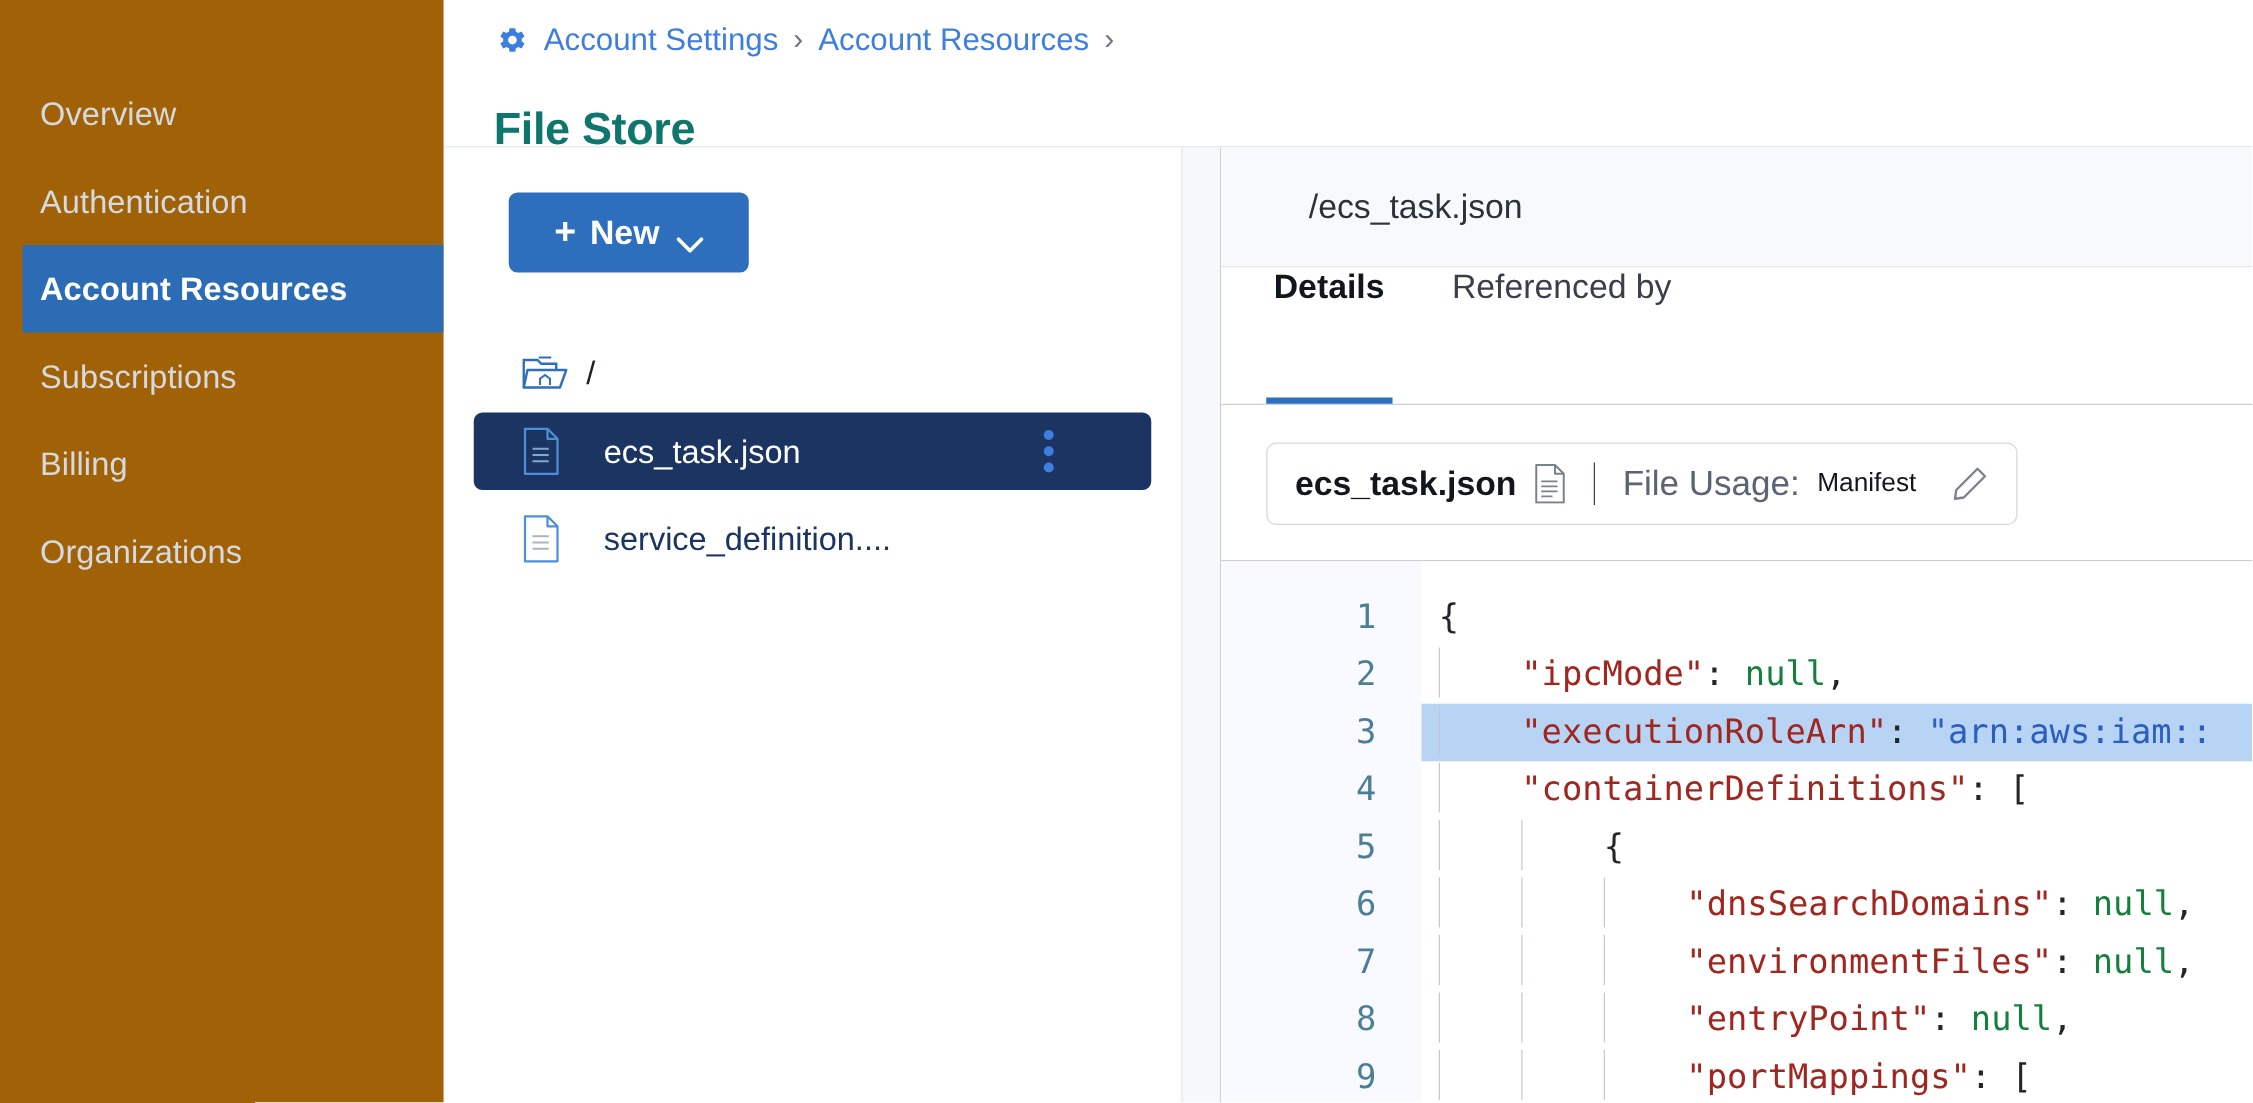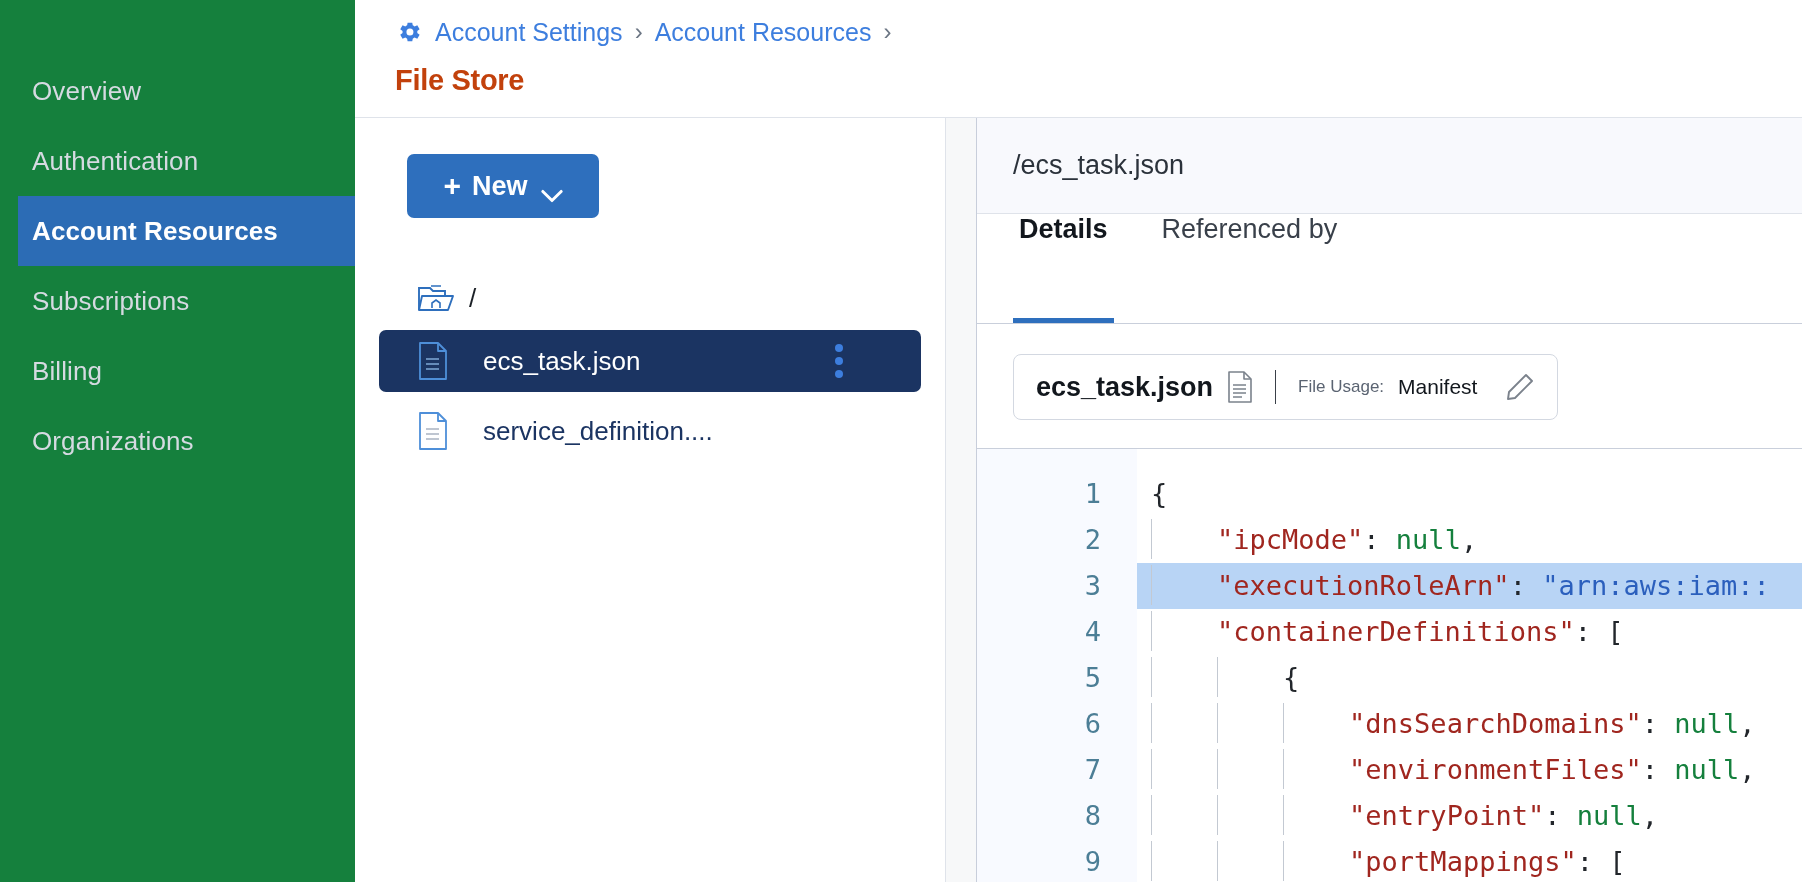--- a/index.html
+++ b/index.html
@@ -7,21 +7,21 @@
     width: 1802px; height: 882px;
     overflow: hidden;
     font-family: "Liberation Sans", sans-serif;
     background: #ffffff;
   }
   .app { position: relative; width: 1802px; height: 882px; display: flex; }
 
   
   .sidebar {
     width: 355px; height: 882px;
-    background: #15803d;
+    background: #a16207;
     flex: 0 0 355px;
     padding-top: 56px;
   }
   .nav-item {
     height: 70px;
     display: flex; align-items: center;
     padding-left: 32px;
     color: #d5dae1;
     font-size: 26px;
     letter-spacing: .1px;
@@ -48,22 +48,22 @@
   }
   .breadcrumb {
     display: flex; align-items: center; gap: 12px;
     height: 44px;
     font-size: 25px;
   }
   .gear-icon { width: 28px; height: 28px; display: block; }
   .crumb-link { color: #3d7ede; cursor: pointer; white-space: nowrap; }
   .crumb-sep { color: #6c7684; font-size: 24px; }
   .page-title {
-    font-size: 29px; font-weight: 700; color: #c2410c;
-    margin-top: 10px; letter-spacing: -.3px;
+    font-size: 36px; font-weight: 700; color: #0f766e;
+    margin-top: 28px; letter-spacing: -.3px;
   }
 
   .content { flex: 1; display: flex; min-height: 0; }
 
   
   .file-panel {
     width: 590px; flex: 0 0 590px;
     background: #ffffff;
     padding: 36px 0 0 0;
     position: relative;
@@ -122,21 +122,21 @@
   
   .detail-panel { flex: 1; min-width: 0; display: flex; flex-direction: column; background: #ffffff; }
 
   .path-bar {
     height: 96px; flex: 0 0 96px;
     background: #f8f9fd;
     border-bottom: 1px solid #dfe3ea;
     display: flex; align-items: center;
     padding-left: 36px;
   }
-  .path-text { font-size: 27px; color: #2b323b; }
+  .path-text { font-size: 27px; color: #2b323b; margin-left: 34px; }
 
   .tabs {
     height: 110px; flex: 0 0 110px;
     display: flex; 
     padding-left: 36px;
     border-bottom: 1px solid #c9cfdb;
     background: #ffffff;
   }
   .tab {
     font-size: 27px; color: #39404a;
@@ -153,21 +153,21 @@
     display: inline-flex; align-items: center;
     height: 66px;
     border: 1px solid #d3d8e1; border-radius: 8px;
     padding: 0 22px 0 22px;
     gap: 14px;
     background: #ffffff;
   }
   .usage-name { font-size: 27px; font-weight: 700; color: #12171d; }
   .doc-icon { width: 26px; height: 32px; display:block; }
   .usage-div { width: 1px; height: 34px; background: #3a4049; margin: 0 8px; }
-  .usage-label { font-size: 17px; color: #5b6472; }
+  .usage-label { font-size: 28px; color: #5b6472; }
   .usage-value { font-size: 21px; color: #12171d; }
   .pencil-icon { width: 30px; height: 30px; display:block; margin-left: 14px; cursor: pointer; }
 
   
   .code-area {
     flex: 1; min-height: 0; display: flex;
     border-top: 1px solid #c9cfdb;
     overflow: hidden;
   }
   .gutter {

